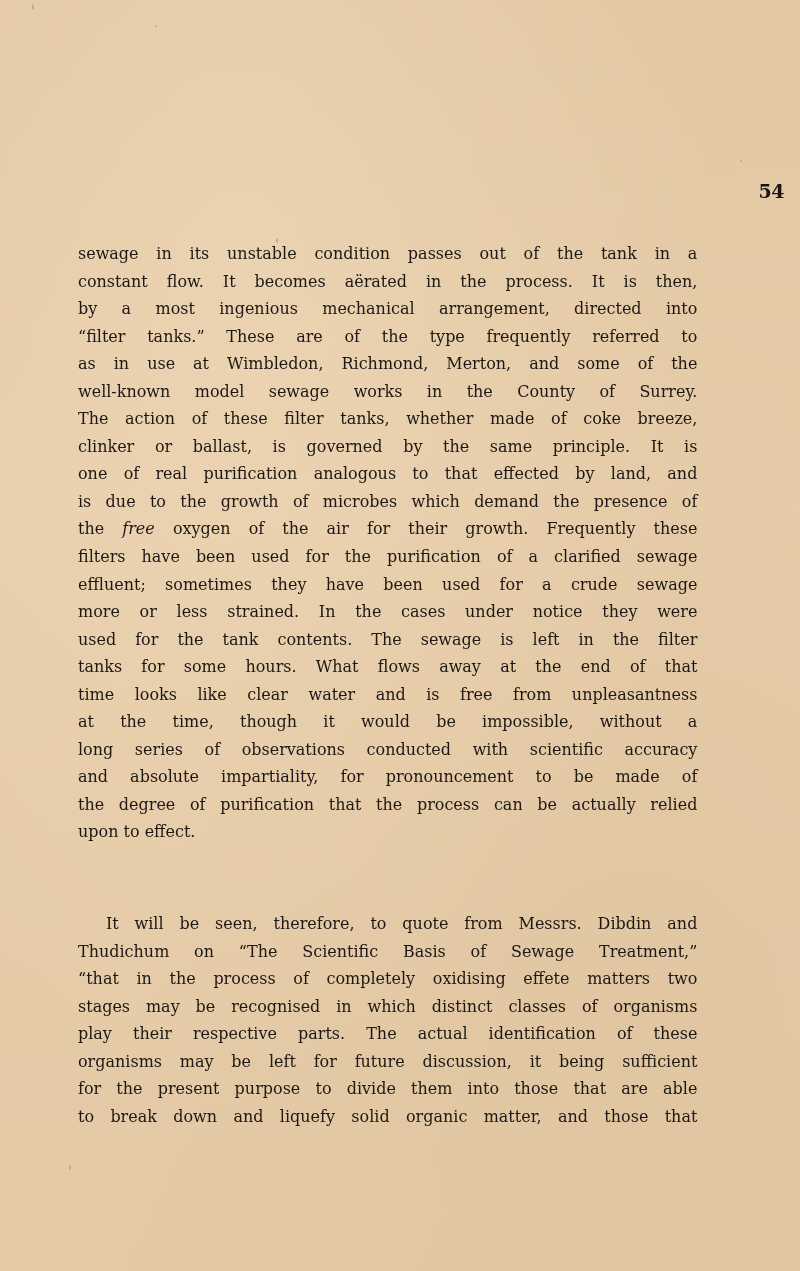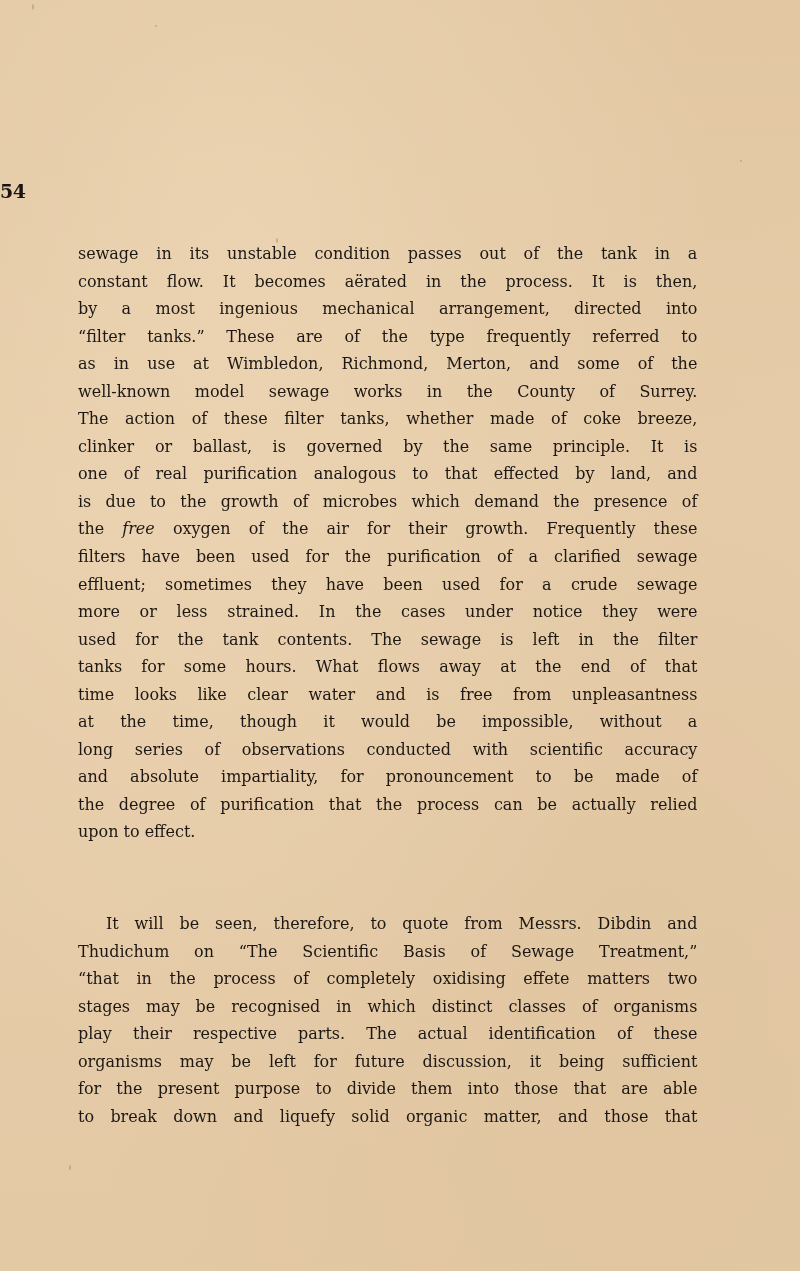--- a/index.html
+++ b/index.html
@@ -22,21 +22,21 @@
     .page {
       position: absolute;
       left: 0; top: 0;
       width: 800px; height: 1271px;
     }
     .page-number {
       position: absolute;
       top: 180px;
       left: 0;
       width: 784px;
-      text-align: left;
+      text-align: right;
       font-size: 19px;
       font-weight: bold;
       letter-spacing: -0.5px;
       color: #1a1510;
       font-family: "DejaVu Serif", "Liberation Serif", serif;
     }
     .text-block {
       position: absolute;
       left: 78px;
       width: 620px;

